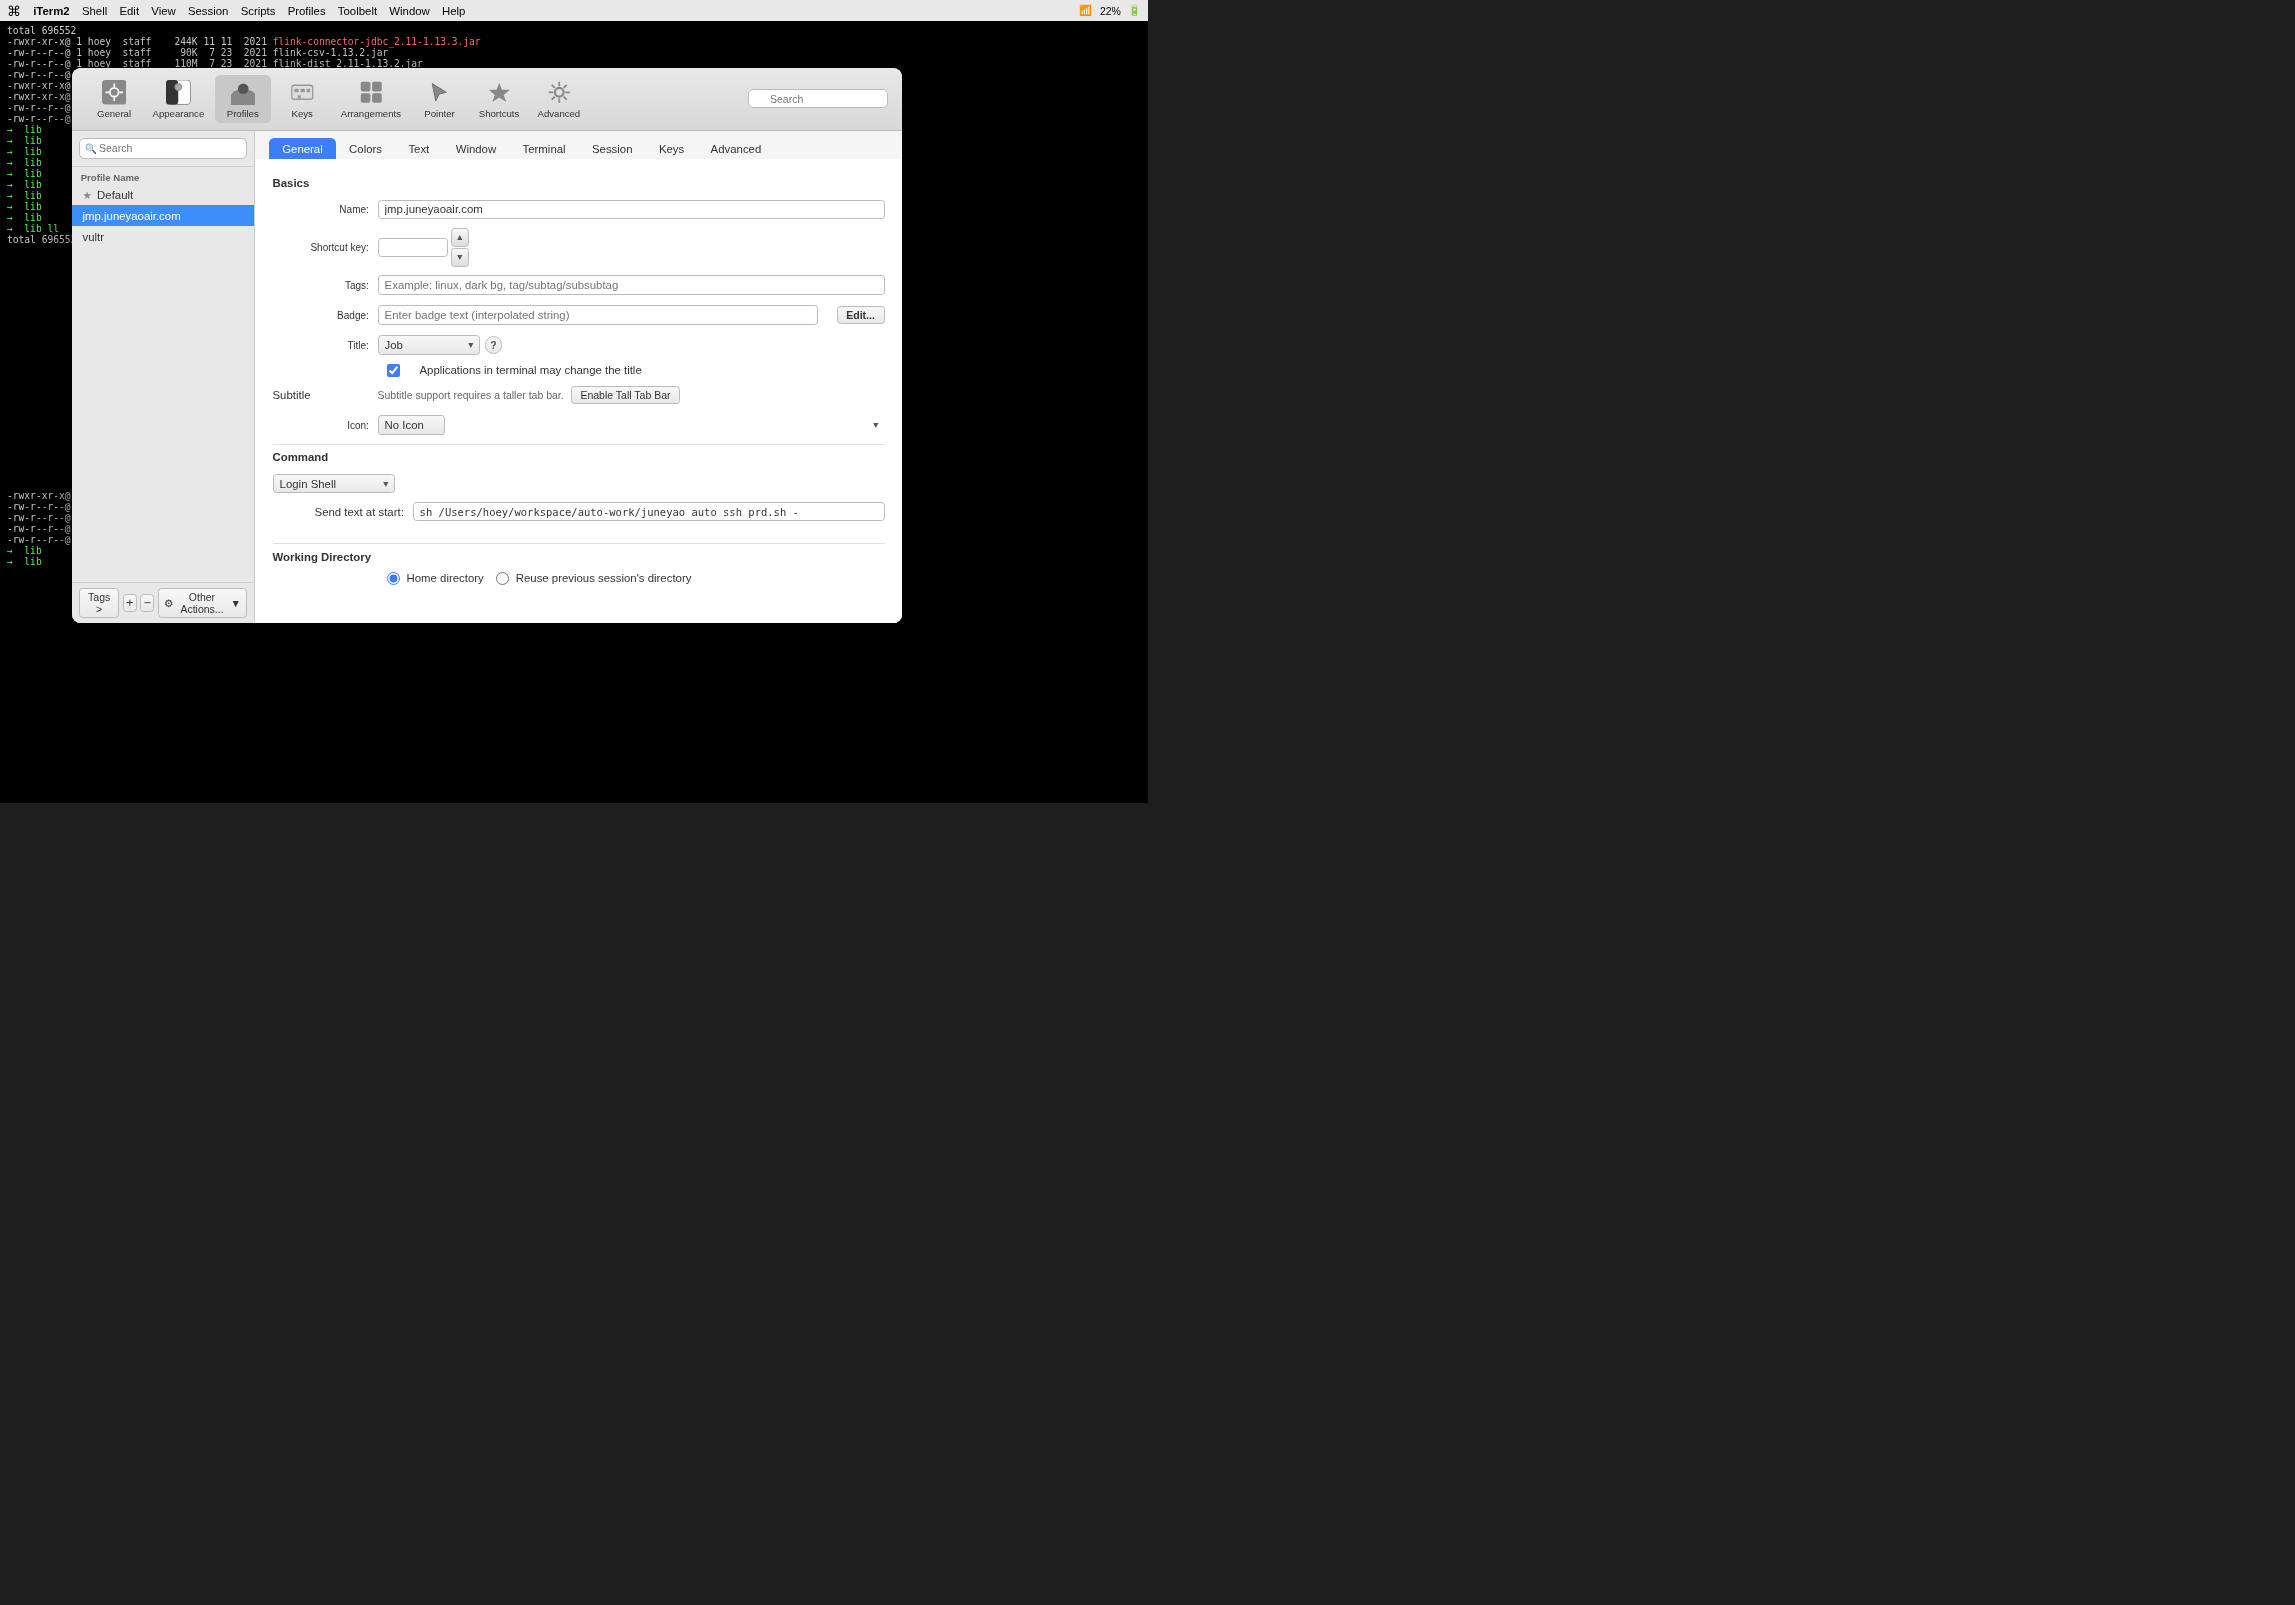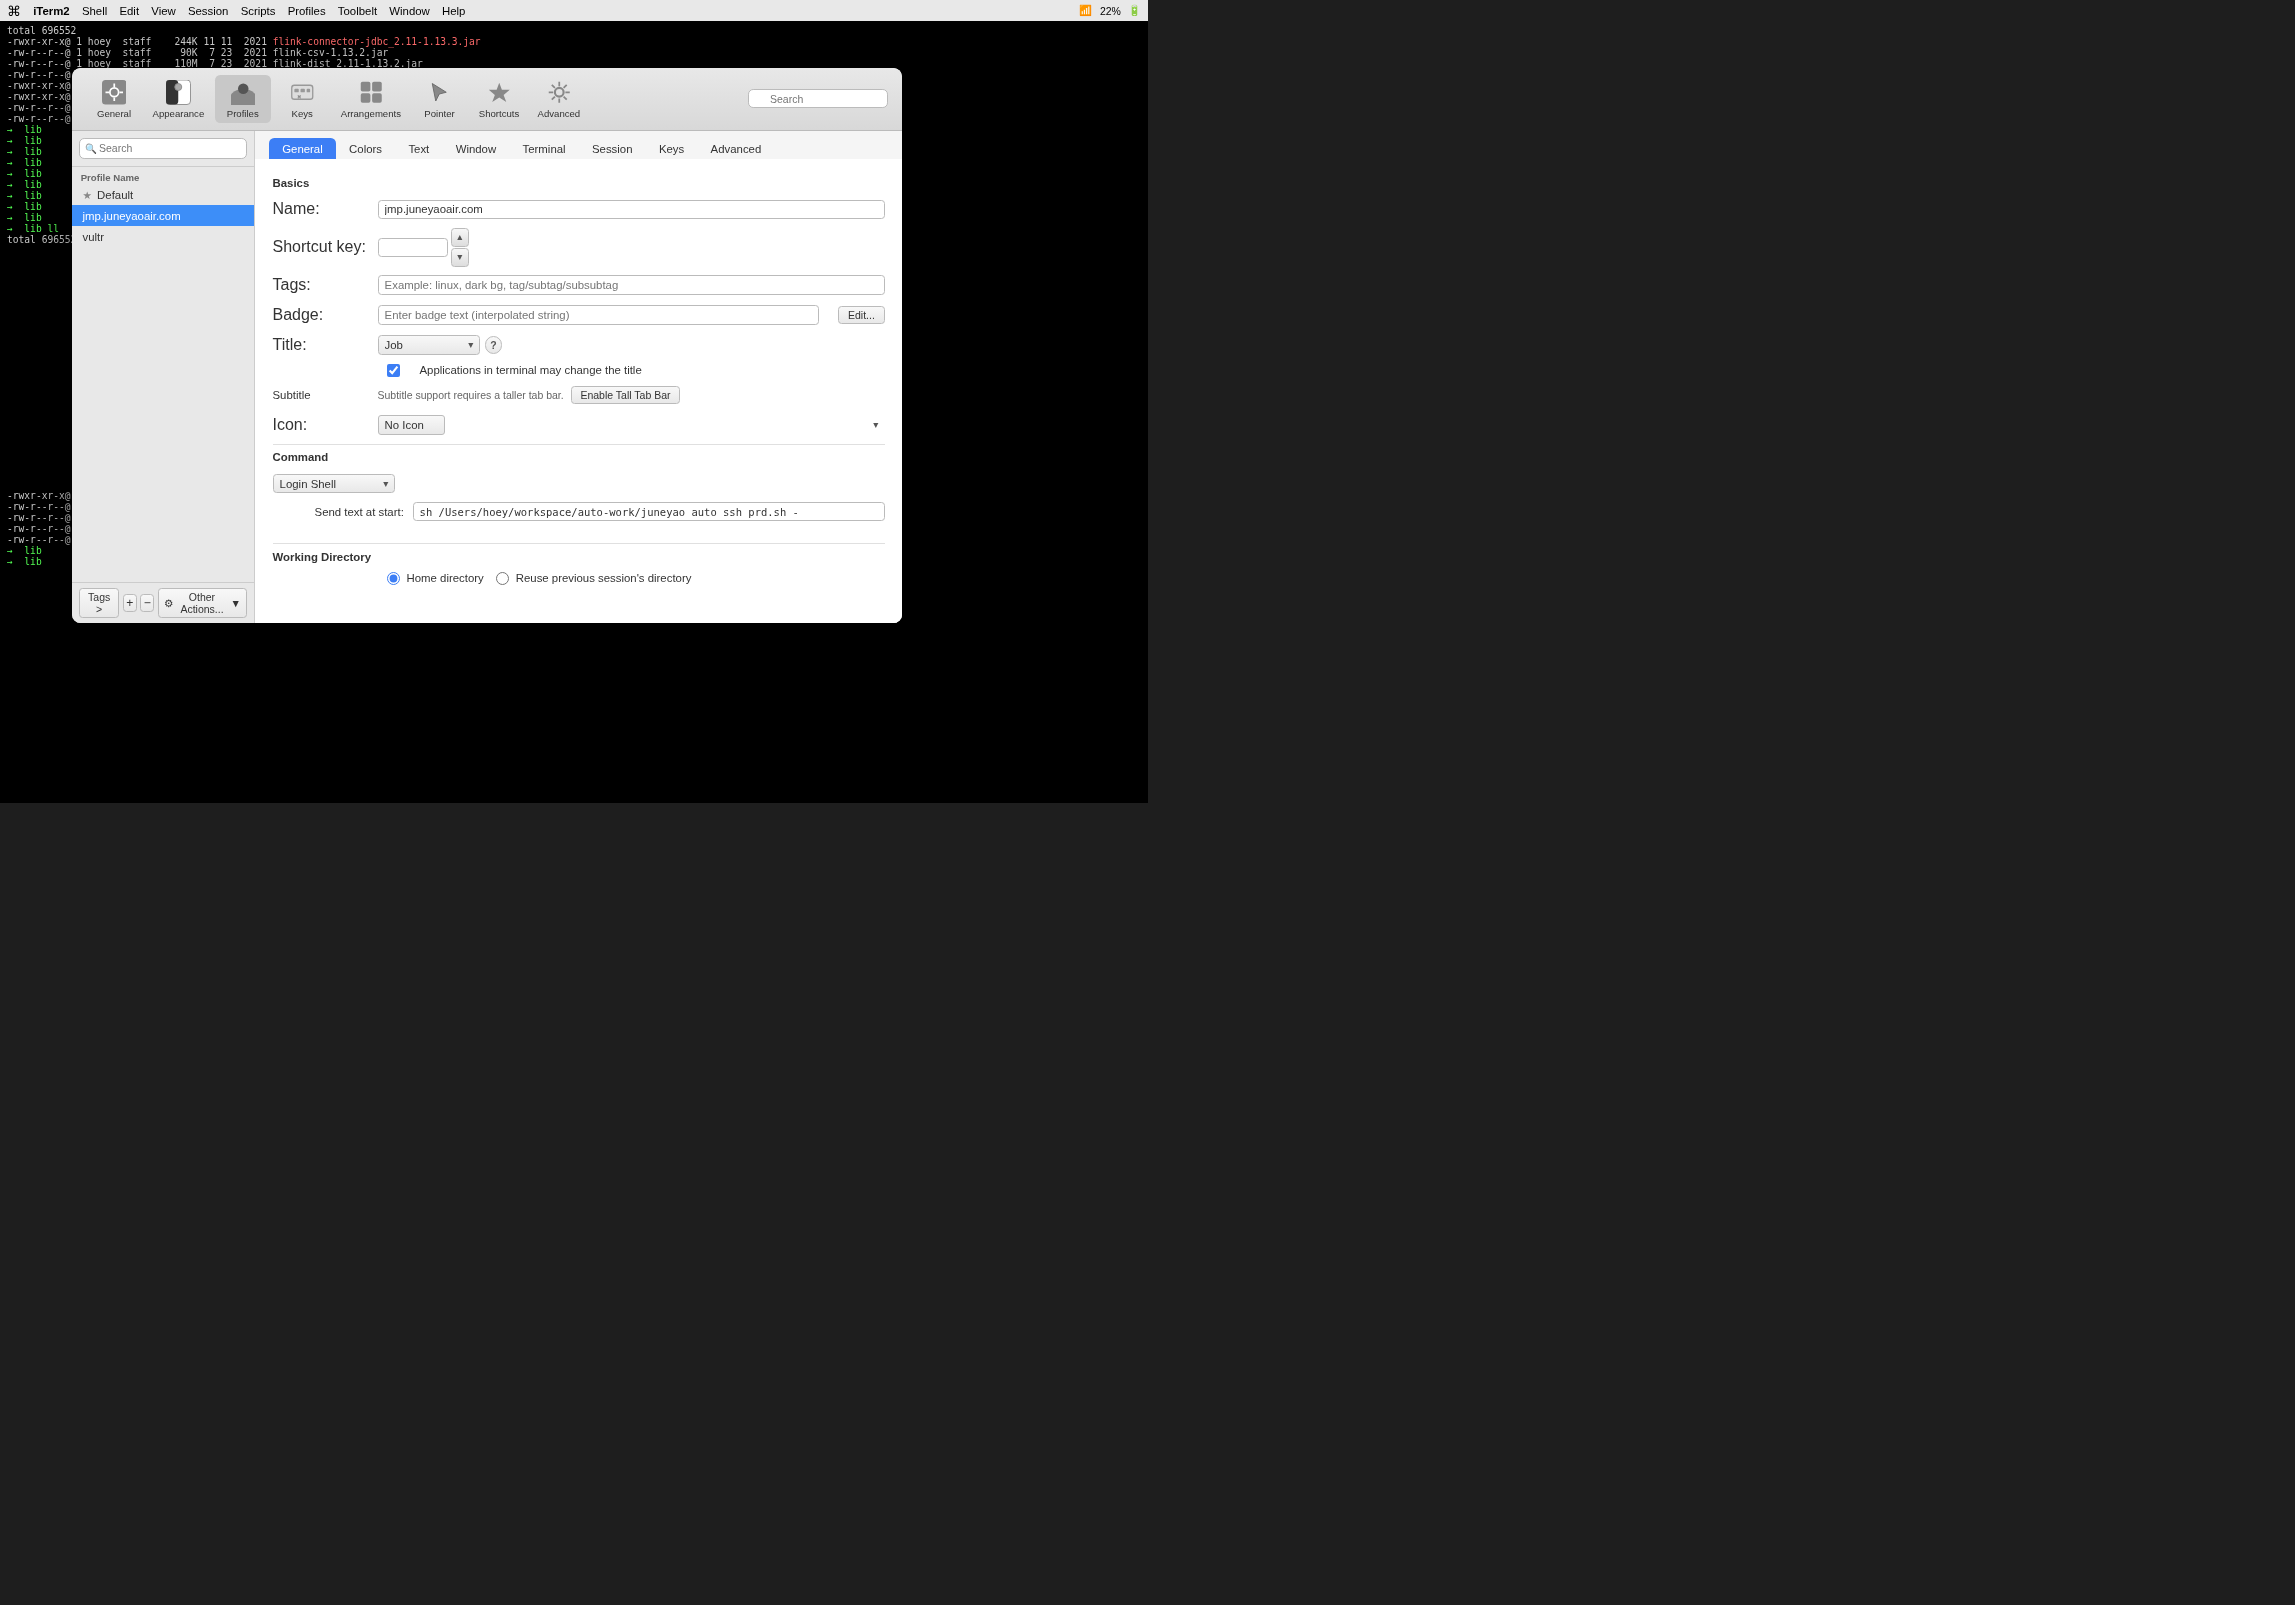--- a/index.html
+++ b/index.html
@@ -326,24 +326,24 @@
     }
 
     .form-row {
       display: flex;
       align-items: center;
       margin-bottom: 7px;
       min-height: 23px;
     }
 
     .form-label {
-      text-align: left;
+      text-align: right;
       width: 105px;
       flex-shrink: 0;
-      font-size: 16px;
+      font-size: 10px;
       color: #333;
       padding-right: 8.7px;
     }
 
     .form-input {
       flex: 1;
       border: 0.9px solid #bbb;
       border-radius: 3.5px;
       padding: 2.6px 6.1px;
       font-size: 11.4px;
@@ -802,21 +802,21 @@
         </div>
 
         <div class="form-row">
           <span class="form-label">Tags:</span>
           <input type="text" class="form-input form-input-placeholder" placeholder="Example: linux, dark bg, tag/subtag/subsubtag" style="color: rgb(153, 153, 153);">
         </div>
 
         <div class="form-row">
           <span class="form-label">Badge:</span>
           <input type="text" class="form-input" placeholder="Enter badge text (interpolated string)" style="color: rgb(153, 153, 153);">
-          <button class="edit-btn" style="margin-left:19px;">Edit...</button>
+          <button class="edit-btn" style="margin-left:19px;font-weight:bold;">Edit...</button>
         </div>
 
         <div class="form-row">
           <span class="form-label">Title:</span>
           <div class="select-wrap">
             <select class="form-select">
               <option>Job</option>
               <option>Name</option>
               <option>Session Name</option>
             </select>

